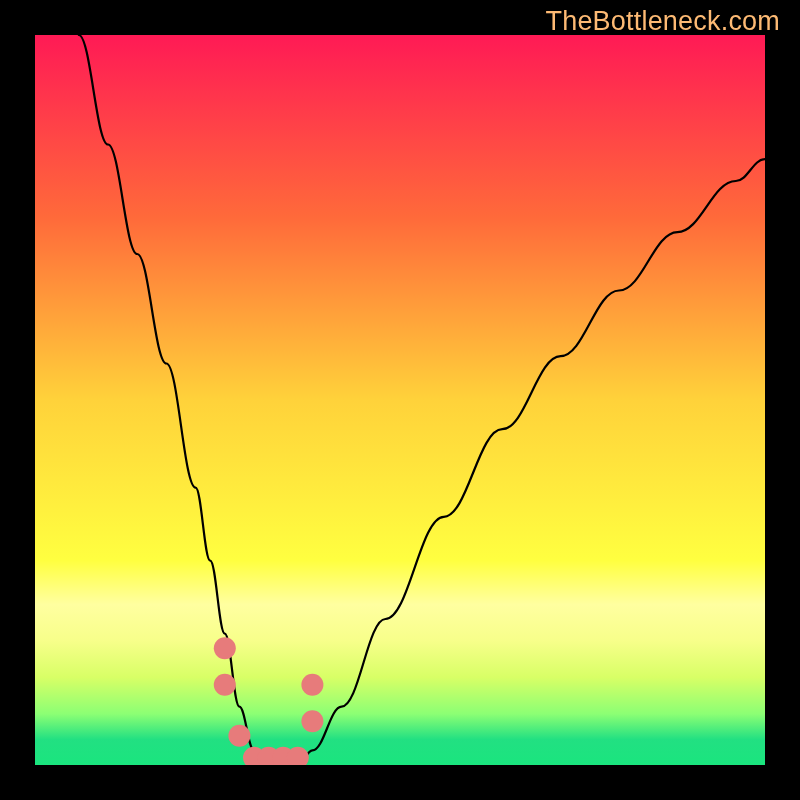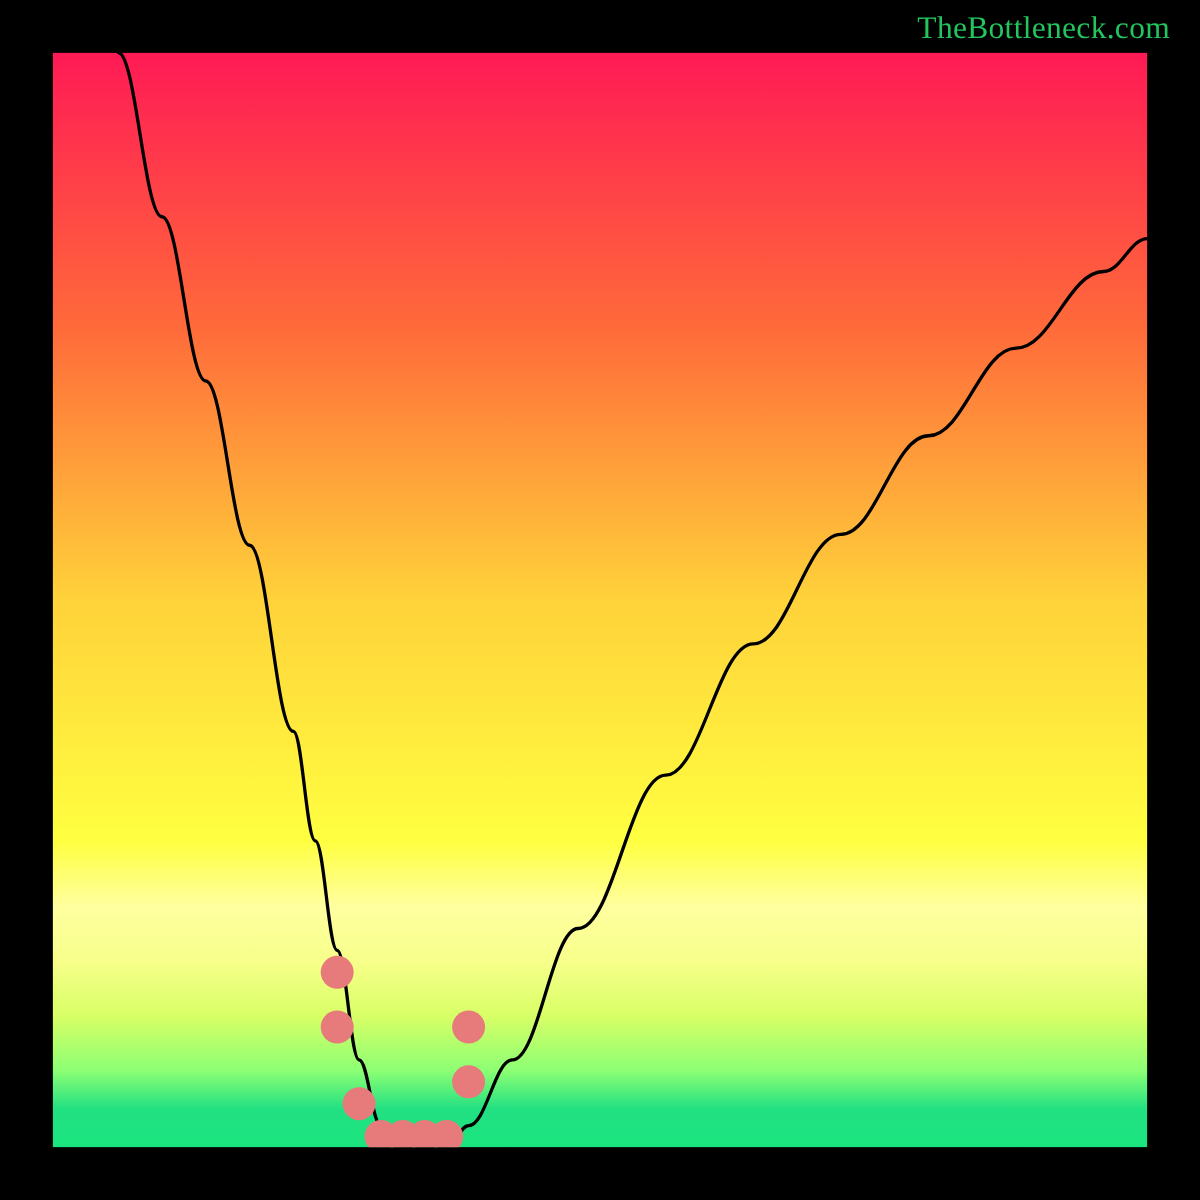--- a/index.html
+++ b/index.html
@@ -27,23 +27,23 @@
     overflow: hidden;
   }
   .gradient-bg {
     position: absolute;
     inset: 0;
   }
   .watermark {
     position: absolute;
     top: 6px;
     right: 20px;
-    font-family: Liberation Serif, serif;
-    font-size: 21px;
-    color: #22c55e;
+    font-family: Liberation Sans, sans-serif;
+    font-size: 27px;
+    color: #fdba74;
     letter-spacing: 0.2px;
   }
   svg.curves {
     position: absolute;
     inset: 0;
   }
 </style>
 </head>
 <body>
 

